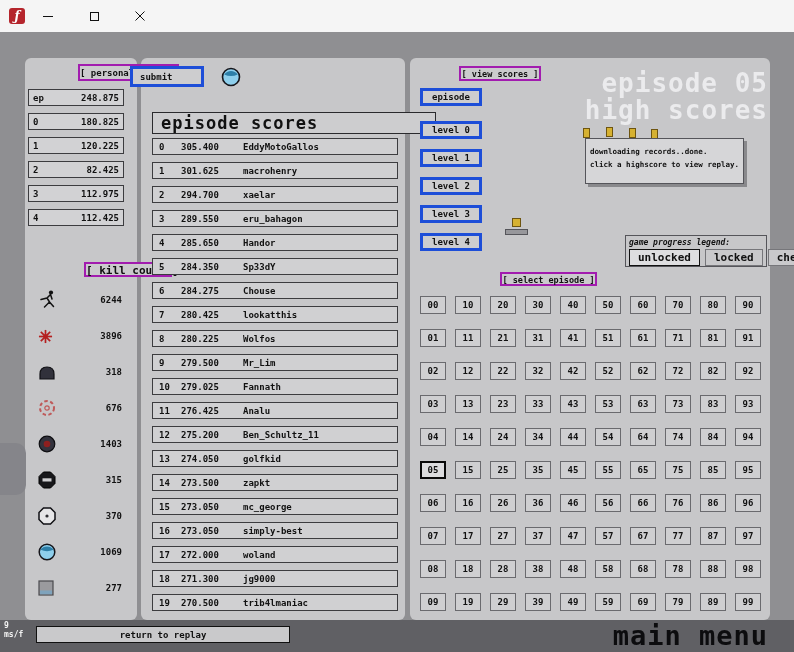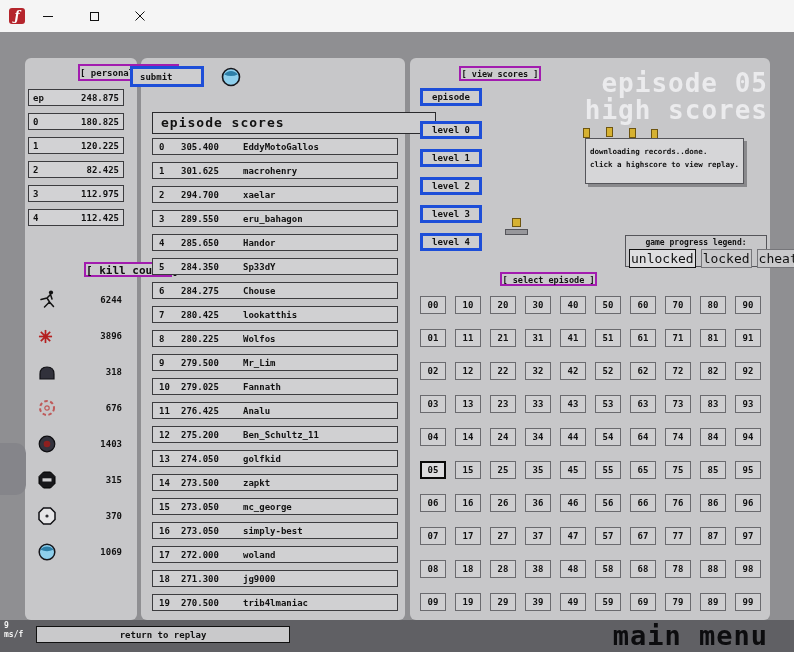--- a/index.html
+++ b/index.html
@@ -42,21 +42,21 @@
 
   
   .kc-label { left:36px; top:230px; width:88px; height:15px; line-height:13px; font-size:11px; }
   .kc-rows { position:absolute; left:38px; top:250px; width:84px; }
   .kc-row { height:36px; display:flex; align-items:center; justify-content:space-between; }
   .kc-icon { display:flex; align-items:center; }
   .kc-val { font-size:9px; font-weight:bold; color:#111; }
 
   
   .es-title { position:absolute; left:152px; top:80px; width:284px; height:22px; border:1px solid #2a2a2d;
-              background:#cdcdcf; font-size:13px; font-weight:bold; letter-spacing:1px; line-height:20px;
+              background:#cdcdcf; font-size:17px; font-weight:bold; letter-spacing:1px; line-height:20px;
               padding-left:8px; color:#111; }
   .es-rows { position:absolute; left:152px; top:106px; width:246px; }
   .es-row { height:17px; margin-bottom:7px; border:1px solid #3c3c3f; background:#d0d0d2; display:flex;
             align-items:center; font-size:9px; font-weight:bold; color:#111; cursor:pointer; }
   .es-rank { width:28px; padding-left:6px; }
   .es-score { width:62px; }
   .es-name { flex:1; white-space:nowrap; overflow:hidden; }
 
   
   .vs-label { left:411px; top:34px; width:82px; height:15px; line-height:13px; font-size:8.5px; }
@@ -67,23 +67,23 @@
   
   .ep-header { position:absolute; left:500px; top:38px; width:268px; text-align:right; font-size:26px;
                font-weight:bold; letter-spacing:1px; color:#ebebed; line-height:27px; white-space:nowrap; }
   .gold { position:absolute; width:7px; height:10px; background:#d6b131; border:1px solid #6e5510; }
   .tooltip { position:absolute; left:585px; top:106px; width:159px; height:46px; background:#d6d6d8;
              border:1px solid #55555a; box-shadow:3px 3px 0 rgba(85,85,90,.55); padding:6px 4px;
              font-size:7.5px; font-weight:bold; line-height:13px; color:#111; white-space:nowrap; }
   .exit-gold { left:512px; top:186px; width:9px; height:9px; }
   .pedestal { position:absolute; left:505px; top:197px; width:23px; height:6px; background:#97979b; border:1px solid #55555a; }
   .legend-box { position:absolute; left:625px; top:203px; width:142px; height:32px; border:1px solid #55555a; padding:2px 3px; }
-  .legend-label { font-size:8px; font-weight:bold; text-align:center; color:#111; white-space:nowrap; }
+  .legend-label { font-size:8px; font-weight:bold; text-align:left; color:#111; white-space:nowrap;font-style:italic; }
   .legend-items { display:flex; gap:5px; margin-top:2px; }
-  .legend-item { border:1px solid #76767a; background:#c9c9cb; font-size:13px; font-weight:normal; padding:1px 1px; color:#111; }
+  .legend-item { border:1px solid #76767a; background:#c9c9cb; font-size:11px; font-weight:bold; padding:1px 8px; color:#111; }
   .legend-item:nth-of-type(1) { border-color:#111; background:#dedee0; }
 
   
   .se-label { left:452px; top:240px; width:97px; height:14px; line-height:12px; font-size:8.5px; }
   .ep-grid { position:absolute; left:420px; top:264px; display:grid; grid-template-columns:repeat(10,26px); gap:15px 9px; }
   .ep-cell { height:18px; border:1px solid #6a6a6e; background:#cfcfd1; font-size:9px; font-weight:bold;
              text-align:center; line-height:16px; color:#111; cursor:pointer; }
   .ep-cell.selected { border:2px solid #0a0a0a; line-height:14px; background:#dcdcde; }
 
   
@@ -231,20 +231,29 @@
         <span class="kc-val">370</span>
       </div>
       <div class="kc-row">
         <span class="kc-icon">
             <svg width="18" height="18" viewBox="0 0 18 18">
               <circle cx="9" cy="9" r="7.8" fill="#8ecfec" stroke="#15151a" stroke-width="1.5"></circle>
               <path d="M2.6 6.8 A7.8 7.8 0 0 1 15.4 6.8 Q9 9.6 2.6 6.8 Z" fill="#2d7fa8"></path>
             </svg>
           </span>
         <span class="kc-val">1069</span>
+      </div>
+      <div class="kc-row">
+        <span class="kc-icon">
+            <svg width="16" height="16" viewBox="0 0 16 16">
+              <rect x="1" y="1" width="14" height="14" fill="#9a9a9e" stroke="#4a4a4e" stroke-width="1.2"></rect>
+              <rect x="2" y="10.5" width="12" height="3.8" fill="#7fa3bc"></rect>
+            </svg>
+          </span>
+        <span class="kc-val">277</span>
       </div>
     </div>
 
     <div class="es-title">episode scores</div>
     <div class="es-rows">
 
         <div class="es-row">
           <span class="es-rank">0</span>
           <span class="es-score">305.400</span>
           <span class="es-name">EddyMotoGallos</span>

